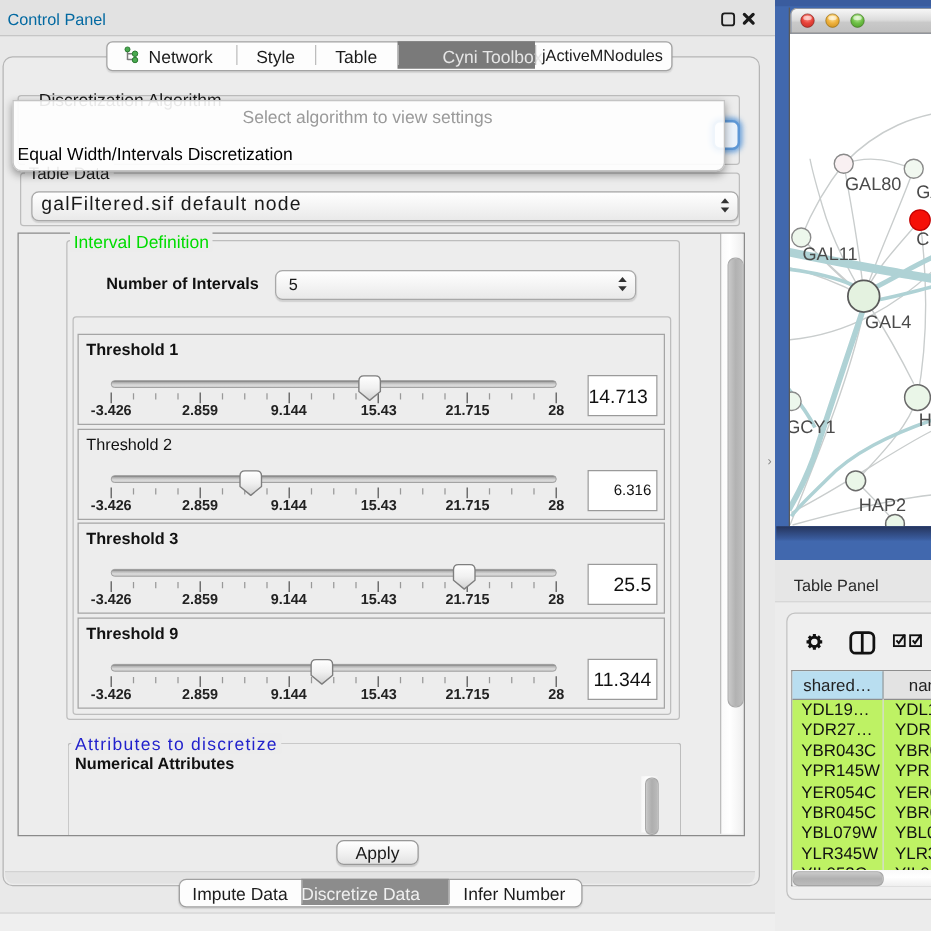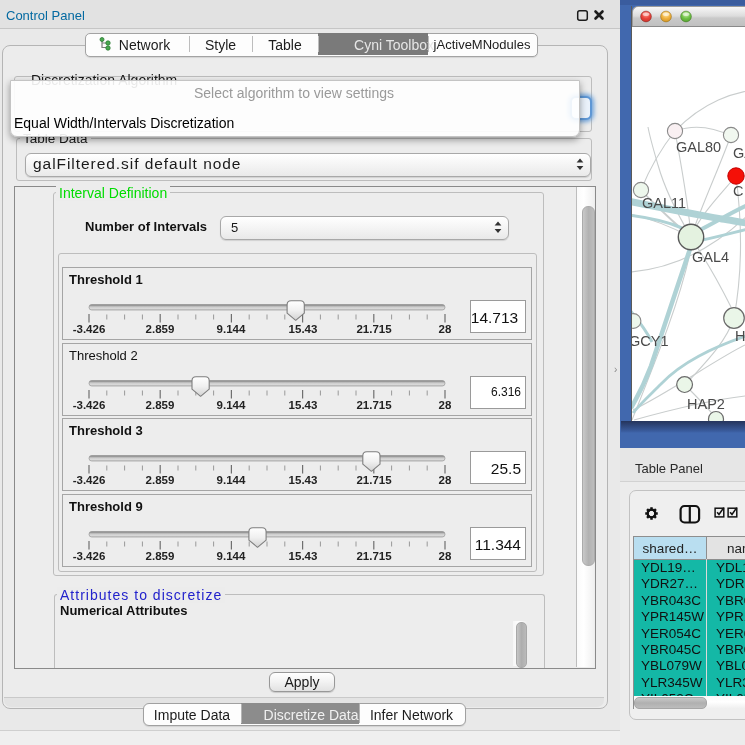--- a/index.html
+++ b/index.html
@@ -220,22 +220,22 @@
 <div class="ab" style="left:54px;top:594px;width:489px;height:73px;border:1px solid #BDBDBD;border-bottom:none;border-radius:3px 3px 0 0"></div>
 <div class="gtitle" style="left:57px;top:587px;color:#2222CC;font-size:14px;letter-spacing:1.02px">Attributes to discretize</div>
 <div class="ab" style="left:60px;top:603px;font-size:13px;font-weight:bold;color:#111">Numerical Attributes</div>
 <div class="ab" style="left:513px;top:621px;width:14px;height:45px;background:linear-gradient(90deg,#f6f6f6,#fff 45%,#ededed)"></div>
 <div class="ab" style="left:516px;top:622px;width:9px;height:44px;border-radius:5px;background:linear-gradient(90deg,#c6c6c6,#aeaeae 50%,#bababa);border:1px solid #a8a8a8"></div>
 <div class="ab" style="left:269px;top:672px;width:64px;height:18px;background:linear-gradient(#ffffff,#f2f2f2 50%,#e2e2e2);border:1px solid #989898;border-radius:6px;box-shadow:0 1px 1px rgba(0,0,0,0.15)"></div>
 <div class="ab" style="left:269px;top:674px;width:66px;text-align:center;font-size:14px;color:#1a1a1a">Apply</div>
 <div class="ab" style="left:143px;top:703px;width:321px;height:21px;background:#FDFDFD;border:1px solid #A0A0A0;border-radius:6px;box-shadow:0 1px 1px rgba(0,0,0,0.1)"></div>
 <div class="ab" style="left:241px;top:703px;width:118px;height:21px;background:#8C8C8C"></div>
 <div class="ab" style="left:143px;top:707px;width:98px;text-align:center;font-size:14px;color:#1c1c1c;white-space:nowrap">Impute Data</div>
-<div class="ab" style="left:241px;top:707px;width:140px;text-align:center;font-size:14px;color:#F0F0F0;white-space:nowrap">Discretize Data</div>
-<div class="ab" style="left:359px;top:707px;width:105px;text-align:center;font-size:14px;color:#1c1c1c;white-space:nowrap">Infer Network</div>
+<div class="ab" style="left:241px;top:707px;width:140px;font-size:14px;color:#F0F0F0;white-space:nowrap">Discretize Data</div>
+<div class="ab" style="left:359px;top:707px;width:105px;text-align:center;font-size:14px;color:#1c1c1c;white-space:nowrap">Infer Number</div>
 <div class="ab" style="left:241px;top:704px;width:1px;height:19px;background:#B5B5B5"></div>
 <div class="ab" style="left:359px;top:704px;width:1px;height:19px;background:#B5B5B5"></div>
 <div class="ab" style="left:0;top:730px;width:620px;height:1px;background:#CFCFCF"></div>
 <div class="ab" style="left:0;top:731px;width:620px;height:14px;background:#EFEFEF"></div>
 <div class="ab" style="left:614px;top:364px;width:7px;height:12px;color:#8a8a8a;font-size:10px">›</div>
 <div class="ab" style="left:10px;top:80px;width:568px;height:55px;background:rgba(255,255,255,0.90);border:1px solid #C4C4C4;border-radius:0 0 7px 7px;box-shadow:0 3px 7px rgba(0,0,0,0.38)"></div>
 <div class="ab" style="left:10px;top:85px;width:568px;text-align:center;font-size:14px;color:#9a9a9a">Select algorithm to view settings</div>
 <div class="ab" style="left:14px;top:115px;font-size:14px;color:#000">Equal Width/Intervals Discretization</div>
 <div class="ab" style="left:620px;top:0;width:125px;height:448px;background:#4168AE"></div>
 <div class="ab" style="left:620px;top:0;width:125px;height:5px;background:#3A5C9E"></div>
@@ -339,21 +339,21 @@
     </svg>
 <svg class="ab" style="left:727px;top:506px" width="12" height="12" viewBox="0 0 13 13">
       <rect x="1.2" y="2.4" width="9.4" height="9.4" fill="none" stroke="#111" stroke-width="1.6"></rect>
       <path d="M3.4 6.8 L5.4 9.2 L10.6 1.8" fill="none" stroke="#111" stroke-width="1.7"></path>
     </svg>
 <div class="ab" style="left:633px;top:536px;width:112px;height:173px;background:#fff;border:1px solid #8E8E8E;border-right:none;box-sizing:border-box;overflow:hidden"></div>
 <div class="ab" style="left:634px;top:537px;width:72px;height:22px;background:#B9DEF0;border-right:1px solid #8E8E8E;border-bottom:1px solid #8E8E8E"></div>
 <div class="ab" style="left:707px;top:537px;width:38px;height:22px;background:#E3E3E3;border-bottom:1px solid #8E8E8E"></div>
 <div class="ab" style="left:634px;top:541px;width:72px;text-align:center;font-size:13.5px;color:#222">shared…</div>
 <div class="ab" style="left:727px;top:541px;width:30px;font-size:13.5px;color:#222;overflow:hidden">nam</div>
-<div class="ab" style="left:634px;top:560px;width:111px;height:136px;overflow:hidden;background:#14b8a6">
+<div class="ab" style="left:634px;top:560px;width:111px;height:136px;overflow:hidden;background:#bef264">
 <div style="position:absolute;left:7px;top:0.0px;font-size:13.5px;color:#111;white-space:nowrap">YDL19…</div>
 <div style="position:absolute;left:82px;top:0.0px;font-size:13.5px;color:#111;white-space:nowrap">YDL194W</div>
 <div style="position:absolute;left:7px;top:16.4px;font-size:13.5px;color:#111;white-space:nowrap">YDR27…</div>
 <div style="position:absolute;left:82px;top:16.4px;font-size:13.5px;color:#111;white-space:nowrap">YDR277C</div>
 <div style="position:absolute;left:7px;top:32.8px;font-size:13.5px;color:#111;white-space:nowrap">YBR043C</div>
 <div style="position:absolute;left:82px;top:32.8px;font-size:13.5px;color:#111;white-space:nowrap">YBR043C</div>
 <div style="position:absolute;left:7px;top:49.2px;font-size:13.5px;color:#111;white-space:nowrap">YPR145W</div>
 <div style="position:absolute;left:82px;top:49.2px;font-size:13.5px;color:#111;white-space:nowrap">YPR145W</div>
 <div style="position:absolute;left:7px;top:65.6px;font-size:13.5px;color:#111;white-space:nowrap">YER054C</div>
 <div style="position:absolute;left:82px;top:65.6px;font-size:13.5px;color:#111;white-space:nowrap">YER054C</div>

